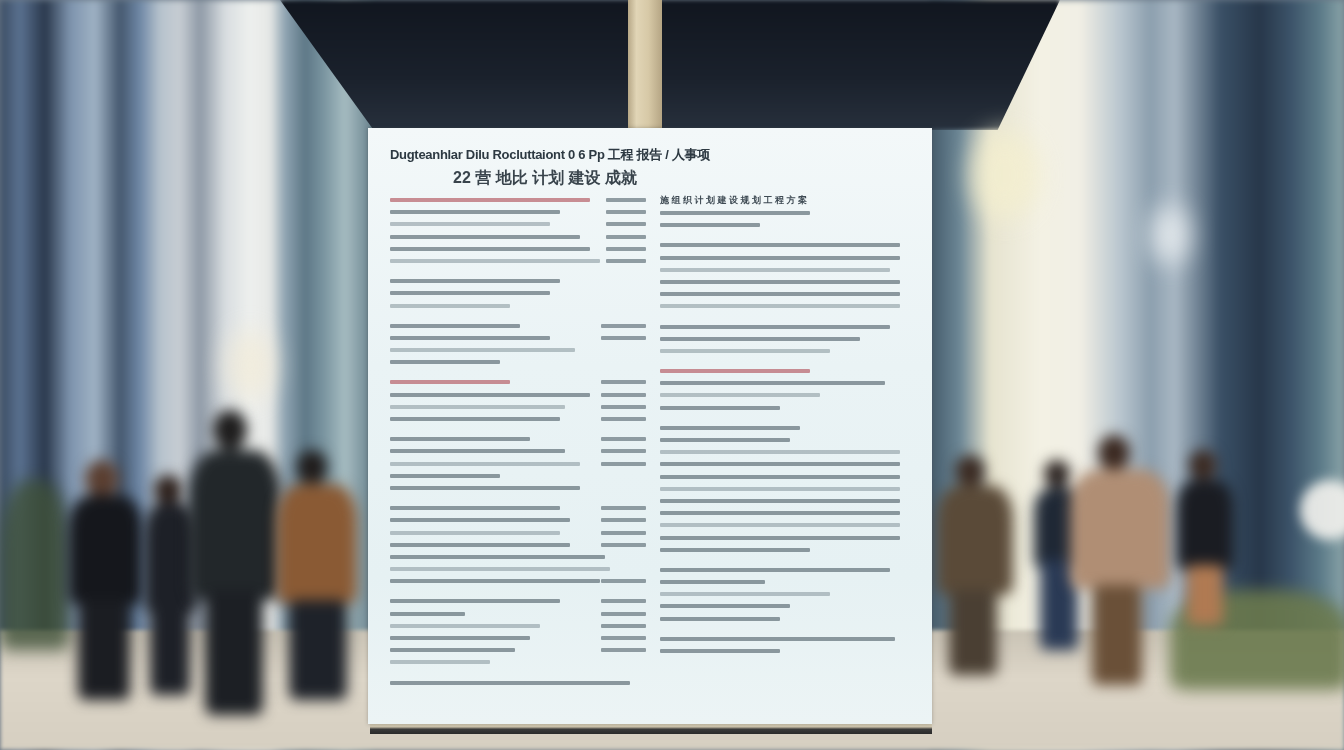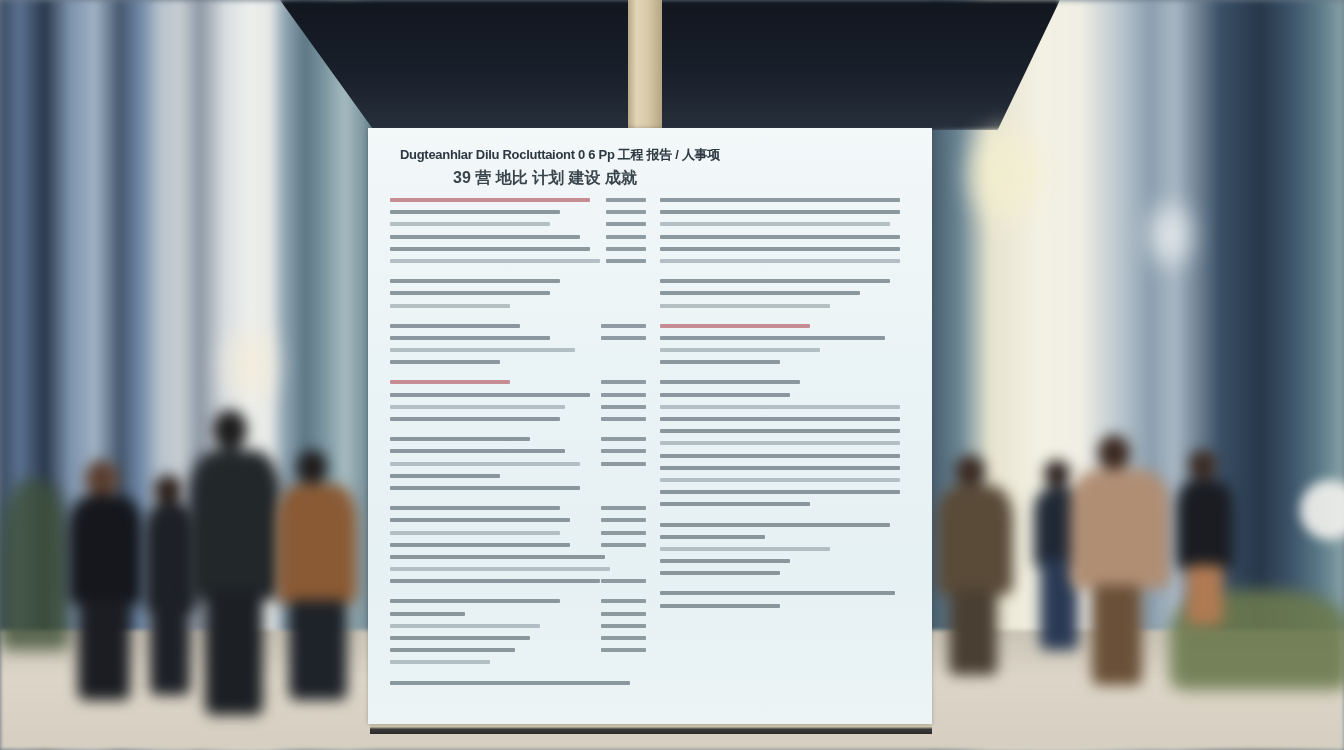--- a/index.html
+++ b/index.html
@@ -49,21 +49,21 @@
   .board {
     position: absolute; left: 368px; top: 128px; width: 564px; height: 596px;
     background: linear-gradient(180deg, #f3f8f9 0%, #eaf3f5 40%, #e6f1f3 75%, #ecf4f5 100%);
     box-shadow: 0 0 4px rgba(0,0,0,0.25);
   }
   .board-rail {
     position: absolute; left: 370px; top: 722px; width: 562px; height: 12px;
     background: linear-gradient(180deg, #d8cfb8 0%, #cfc6ae 40%, #3a3a3a 60%, #2a2a2a 100%);
   }
   .doc-title {
-    position: absolute; left: 32px; top: 18px;
+    position: absolute; left: 22px; top: 18px;
     font-size: 13px; font-weight: bold; color: #2d3942; letter-spacing: -0.3px; white-space: nowrap;
   }
   .doc-subtitle {
     position: absolute; left: 85px; top: 40px;
     font-size: 16px; font-weight: bold; color: #39444c; white-space: nowrap;
   }
   .col { position: absolute; top: 66px; }
   .col.left { left: 22px; width: 256px; }
   .col.right { left: 292px; width: 248px; }
   .sect { margin-bottom: 8px; }
@@ -131,21 +131,21 @@
     <div class="head" style="left:14px;top:0;width:28px;height:30px;background:#3b2a22"></div>
     <div class="body" style="left:2px;top:30px;width:56px;height:90px;background:#1a1c22"></div>
     <div class="legs" style="left:12px;top:115px;width:36px;height:60px;background:#b07a52"></div>
   </div>
   <div class="glow" style="left:1300px;top:480px;width:60px;height:60px;background:#f3f2ee;opacity:.9;filter:blur(6px)"></div>
 
   <div class="pole"></div>
   <div class="board-rail"></div>
   <div class="board">
     <div class="doc-title">Dugteanhlar Dilu Rocluttaiont 0 6 Pp 工程 报告 / 人事项</div>
-    <div class="doc-subtitle">39 营 地比 计划 建设 成就</div>
+    <div class="doc-subtitle">22 营 地比 计划 建设 成就</div>
     <div class="col left" id="col-left">
         <div class="sect">
           <div class="line">
             <div class="bar red" style="left: 0px; width: 200px;"></div>
             <div class="val" style="width: 40px;"></div>
           </div>
           <div class="line">
             <div class="bar" style="left: 0px; width: 170px;"></div>
             <div class="val" style="width: 40px;"></div>
           </div>
@@ -286,20 +286,29 @@
         </div>
         <div class="sect">
           <div class="line">
             <div class="bar" style="left: 0px; width: 240px;"></div>
           </div>
           <div class="line"></div>
         </div>
       </div>
     <div class="col right" id="col-right">
         <div class="sect">
+          <div class="sect-head">施 组 织 计 划 建 设 规 划 工 程 方 案</div>
+          <div class="line">
+            <div class="bar" style="left: 0px; width: 150px;"></div>
+          </div>
+          <div class="line">
+            <div class="bar" style="left: 0px; width: 100px;"></div>
+          </div>
+        </div>
+        <div class="sect">
           <div class="line">
             <div class="bar" style="left: 0px; width: 240px;"></div>
           </div>
           <div class="line">
             <div class="bar" style="left: 0px; width: 240px;"></div>
           </div>
           <div class="line">
             <div class="bar light" style="left: 0px; width: 230px;"></div>
           </div>
           <div class="line">

